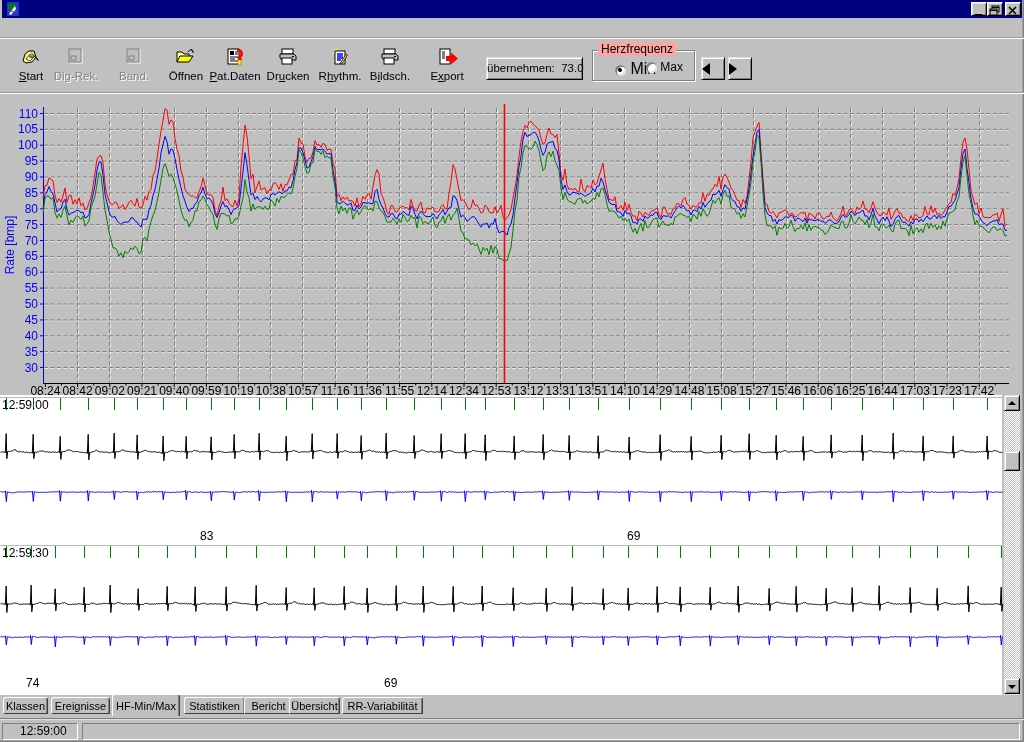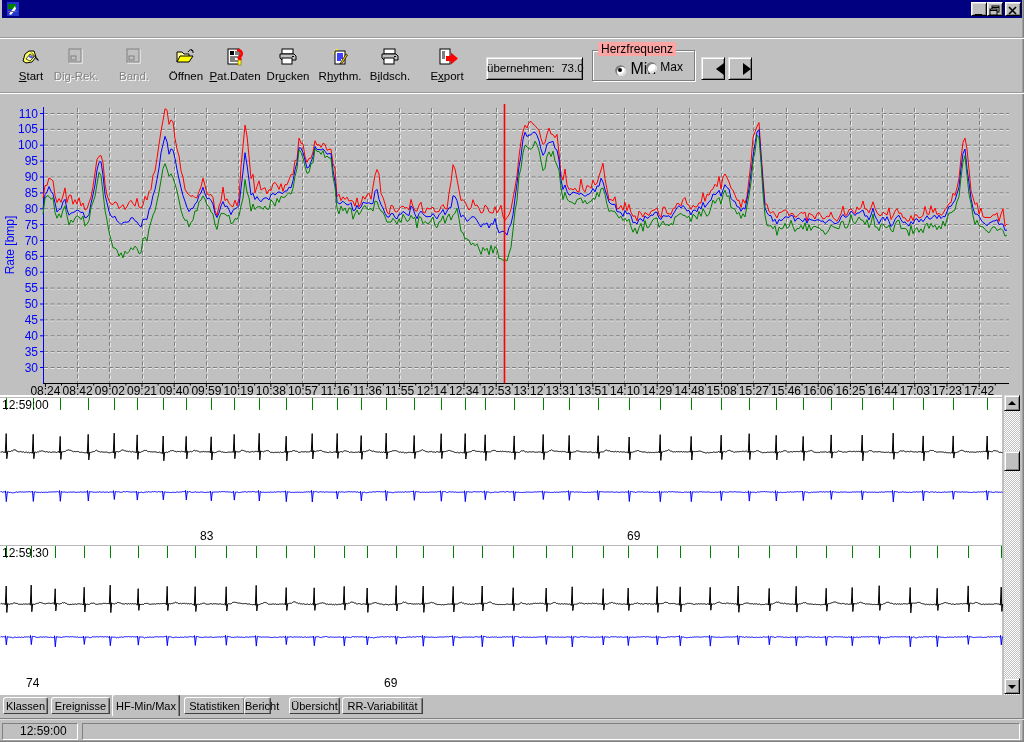--- a/index.html
+++ b/index.html
@@ -10,21 +10,21 @@
 .wbtn{position:absolute;top:2px;width:16px;height:14px;background:#c0c0c0;
  border-top:1px solid #fff;border-left:1px solid #fff;border-right:1px solid #000;border-bottom:1px solid #000;
  box-shadow:inset 1px 1px 0 #dfdfdf, inset -1px -1px 0 #808080}
 .menubar{left:0;top:20px;width:1024px;height:17px;font-size:11.5px;color:#000}
 .menubar span{position:absolute;top:2px}
 u{text-decoration:underline}
 .tb{left:0;top:40px;width:1024px;height:53px;font-size:11.5px}
 .tbtn{position:absolute;text-align:center;color:#000}
 .tbtn .lab{margin-top:4px}
 .dis{color:#848484;text-shadow:1px 1px 0 #fff}
-.pushbtn{position:absolute;background:#c0c0c0;border-top:1px solid #dfdfdf;border-left:1px solid #dfdfdf;border-right:1px solid #000;border-bottom:1px solid #000;box-shadow:inset 1px 1px 0 #fff, inset -1px -1px 0 #808080;text-align:right}
+.pushbtn{position:absolute;background:#c0c0c0;border-top:1px solid #dfdfdf;border-left:1px solid #dfdfdf;border-right:1px solid #000;border-bottom:1px solid #000;box-shadow:inset 1px 1px 0 #fff, inset -1px -1px 0 #808080;text-align:left}
 .grp{position:absolute;left:592px;top:10px;width:103px;height:31px;border:1px solid #808080;box-shadow:1px 1px 0 #fff, inset 1px 1px 0 #fff}
 .grplab{position:absolute;left:598px;top:2px;background:#fca5a5;padding:0 3px;font-size:12px}
 .radio{display:inline-block;width:11px;height:11px;border-radius:50%;background:#fff;position:relative;vertical-align:-2px;
  box-shadow:inset 1.4px 1.4px 0 0.6px #808080, inset -1px -1px 0 0.5px #dfdfdf;border:0}
 .radio.sel::after{content:"";position:absolute;left:3.4px;top:3.4px;width:4px;height:4px;border-radius:50%;background:#000}
 .arrow-l{width:0;height:0;border-style:solid;border-width:6px 8px 6px 0;border-color:transparent #000 transparent transparent;display:inline-block}
 .arrow-r{width:0;height:0;border-style:solid;border-width:6px 0 6px 8px;border-color:transparent transparent transparent #000;display:inline-block}
 .tab{position:absolute;top:697px;height:17px;background:#c0c0c0;font-size:11px;text-align:center;
  border-top:1px solid #fff;border-left:1px solid #fff;border-right:1px solid #404040;border-bottom:1px solid #404040;
  border-radius:3px 3px 0 0;box-shadow:inset -1px 0 0 #808080;padding-top:2px}
@@ -275,19 +275,19 @@
       </div>
  <div class="sbtn" style="top:56px;height:20px;border-color:#dfdfdf #000 #000 #dfdfdf"></div>
  <div class="sbtn" style="top:283px">
         <span class="tri-d"></span>
       </div>
 </div>
 <div class="abs tab" style="left:3px;width:45px">Klassen</div>
 <div class="abs tab" style="left:51px;width:59px">Ereignisse</div>
 <div class="abs tab tabactive" style="left:112px;width:68px">HF-Min/Max</div>
 <div class="abs tab" style="left:184px;width:61px">Statistiken</div>
-<div class="abs tab" style="left:244px;width:27px">Bericht</div>
+<div class="abs tab" style="left:244px;width:49px">Bericht</div>
 <div class="abs tab" style="left:289px;width:51px">Übersicht</div>
 <div class="abs tab" style="left:342px;width:81px">RR-Variabilität</div>
 <div class="abs statusbar">
  <div class="spanel" style="left:2px;width:76px"><span style="margin-left:17px">12:59:00</span></div>
  <div class="spanel" style="left:82px;width:938px"></div>
 </div>
 </div>
 </body></html>

